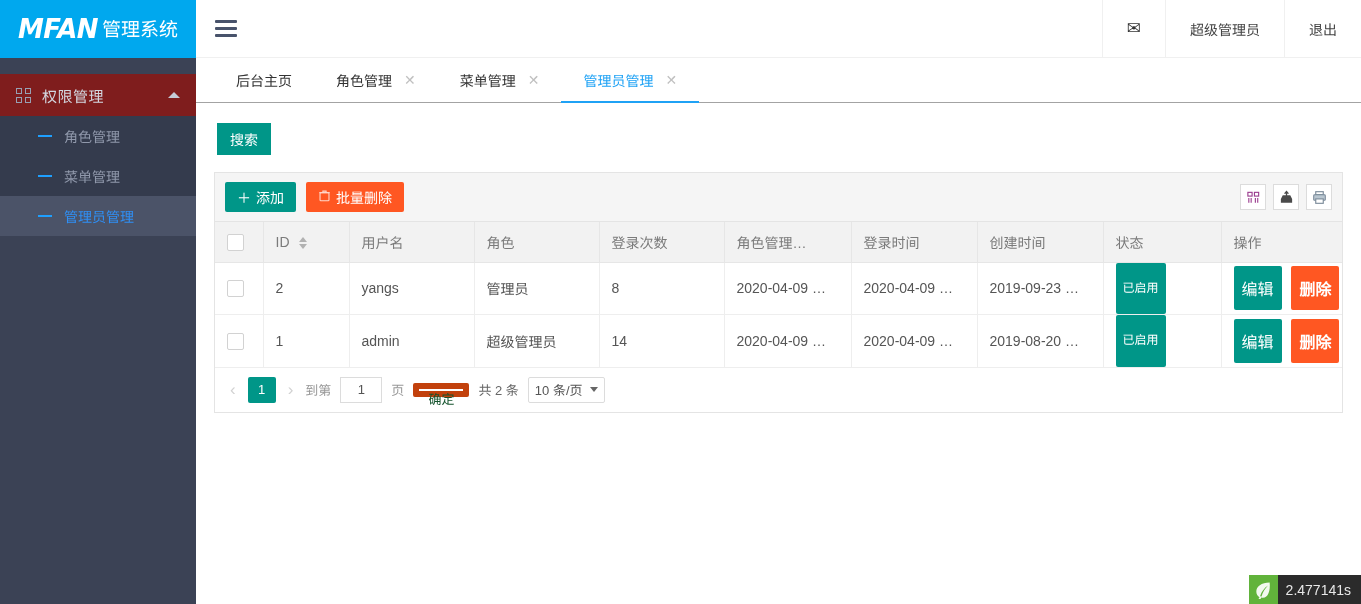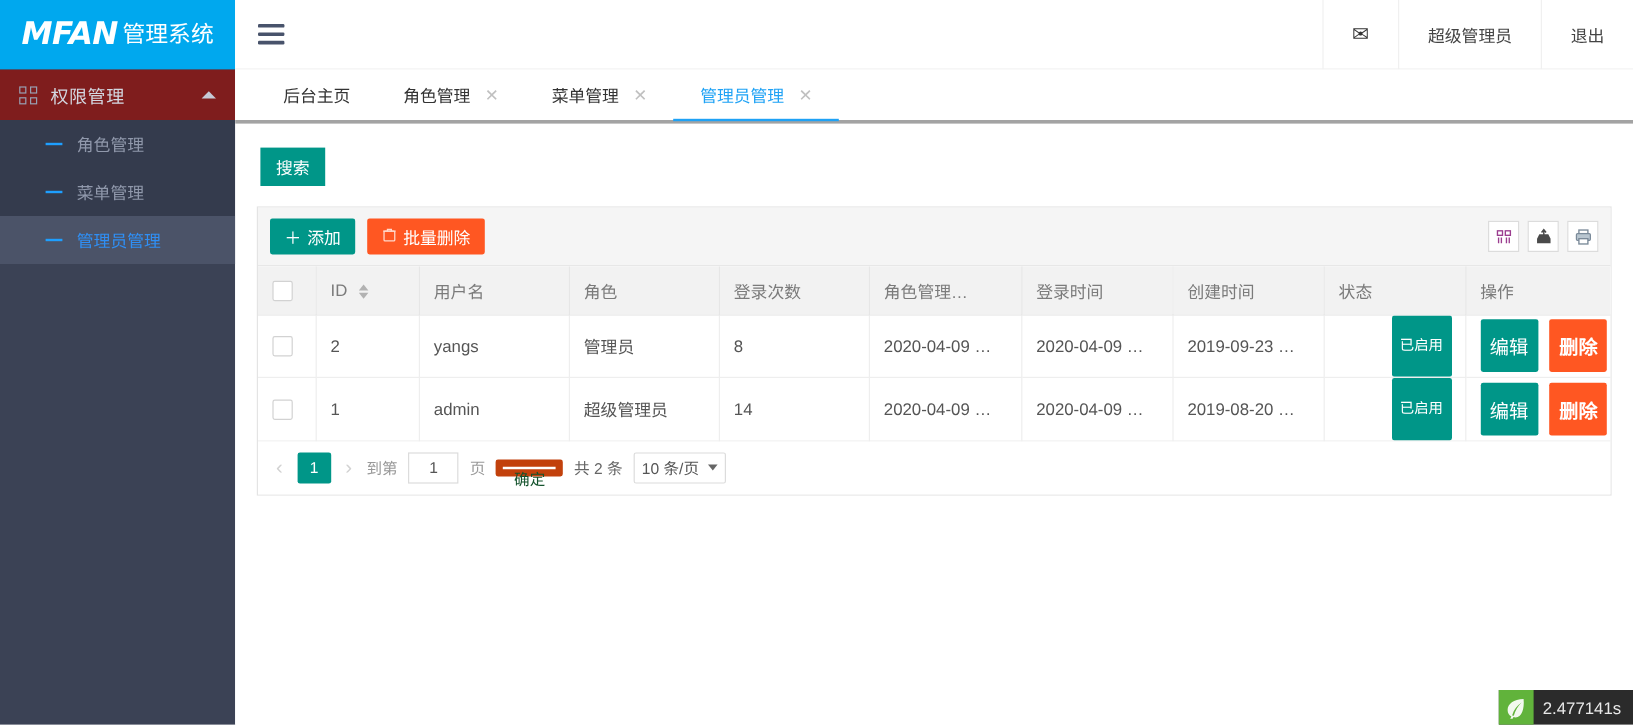--- a/index.html
+++ b/index.html
@@ -12,21 +12,21 @@
     font-size: 14px;
     color: #333;
     background: #fff;
   }
   .app { display: flex; width: 1361px; height: 604px; }
 
   
   .sidebar {
     width: 196px; min-width: 196px; height: 604px;
     background: #3b4255;
-    display: flex; flex-direction: column;
+    display: flex; flex-direction: column; gap: 16px;
   }
   .logo {
     height: 58px; background: #00a8ee;
     display: flex; align-items: center; justify-content: center;
     user-select: none;
   }
   .logo-mfan {
     font-family: "DejaVu Sans", sans-serif;
     font-weight: 800; font-style: italic;
     font-size: 26px; letter-spacing: -0.5px;
@@ -85,21 +85,21 @@
   .hamburger span { display: block; width: 22px; height: 3px; background: #48536b; border-radius: 1px; }
   .topbar-spacer { flex: 1; }
   .topbar-cell {
     height: 58px; display: flex; align-items: center; justify-content: center;
     padding: 0 24px; border-left: 1px solid #f0f0f0;
     color: #444; font-size: 14px; cursor: pointer; white-space: nowrap;
   }
   .mail-icon { font-size: 17px; color: #333; line-height: 1; }
 
   .tabbar {
-    height: 45px; border-bottom: 3px solid #a3a3a3;
+    height: 45px; border-bottom: 1px solid #a3a3a3;
     display: flex; align-items: stretch; padding-left: 18px; background: #fff;
   }
   .tab {
     display: flex; align-items: center; gap: 12px;
     padding: 0 22px; cursor: pointer; color: #333; font-size: 14px;
     position: relative; white-space: nowrap;
   }
   .tab.active { color: #1fa2f5; }
   .tab.active::after {
     content: ""; position: absolute; left: 0; right: 0; bottom: -1px;
@@ -165,21 +165,21 @@
   .sort-arrows {
     display: inline-flex; flex-direction: column; gap: 2px;
     margin-left: 6px; vertical-align: middle; cursor: pointer;
   }
   .sort-arrows i { display: block; width: 0; height: 0; border-left: 4px solid transparent; border-right: 4px solid transparent; }
   .sort-arrows i.up { border-bottom: 5px solid #b2b2b2; }
   .sort-arrows i.dn { border-top: 5px solid #b2b2b2; }
 
   .badge {
     display: inline-block; background: #009688; color: #fff;
-    font-size: 12px; padding: 18px 7px; border-radius: 2px; line-height: 1.3; margin-left: 44px;
+    font-size: 12px; padding: 18px 7px; border-radius: 2px; line-height: 1.3;
   }
   .mini-btn {
     display: inline-block; color: #fff; font-size: 16px;
     padding: 10px 8px; border-radius: 2px; cursor: pointer; border: none;
     font-family: "Liberation Sans", sans-serif;
   }
   .mini-edit { background: #009688; }
   .mini-remove { background: #ff5722; margin-left: 6px; font-weight: bold; }
 
   

